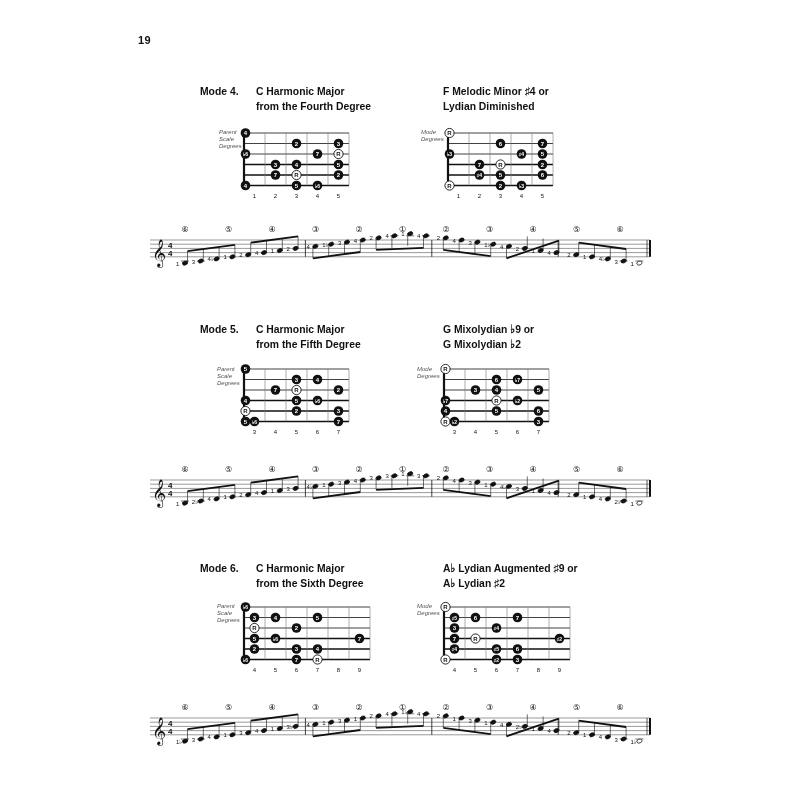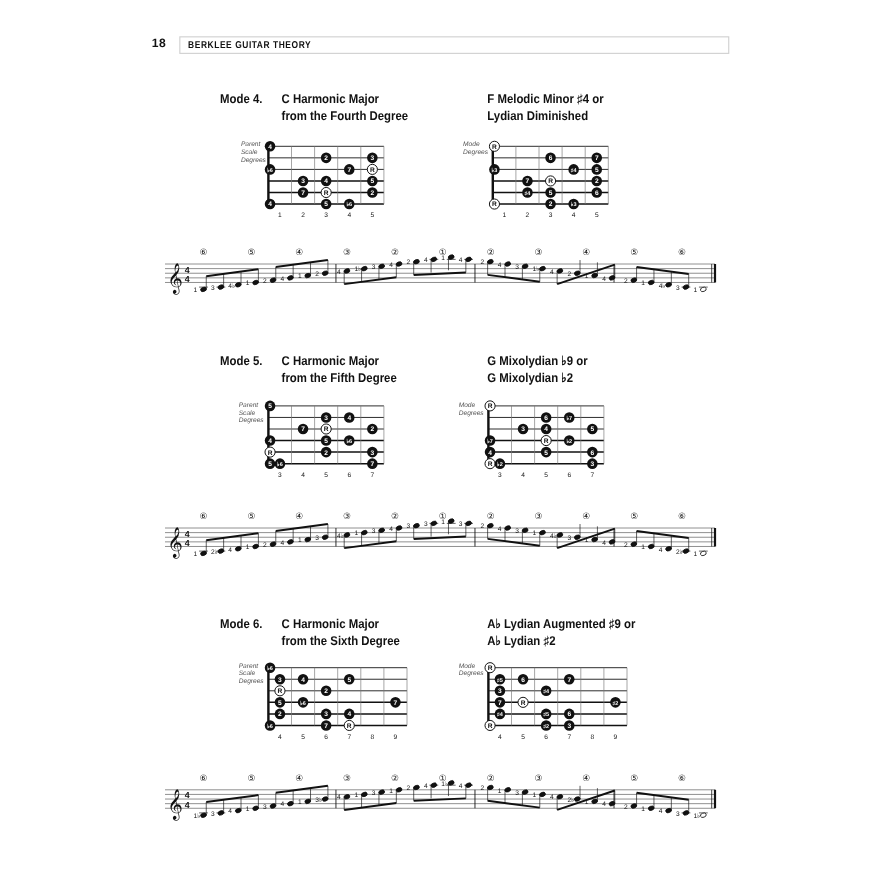--- a/index.html
+++ b/index.html
@@ -22,24 +22,21 @@
   .diagram { position:absolute; }
   .side-label { position:absolute; font-style:italic; font-size:6px; line-height:7px;
                 color:#555; text-align:left; }
   .staff-wrap { position:absolute; left:145px; width:520px; }
   svg text { font-family:"Liberation Sans", sans-serif; }
 </style>
 </head>
 <body>
 
 <div class="header">
-  <span class="page-num">18</span>
-  <div class="header-box">
-    <span class="header-title">BERKLEE GUITAR THEORY</span>
-  </div>
+  <span class="page-num">19</span>
 </div>
 
 <div class="section" style="top:0;">
   <div class="mode-title mode-label" style="top:84px;">Mode 4.</div>
   <div class="mode-title mode-name" style="top:84px;">C Harmonic Major</div>
   <div class="mode-title mode-name" style="top:99px;">from the Fourth Degree</div>
   <div class="mode-title alt-name" style="top:84px;">F Melodic Minor ♯4 or</div>
   <div class="mode-title alt-name" style="top:99px;">Lydian Diminished</div>
 
   <div class="side-label" style="left:219px; top:129px;">

